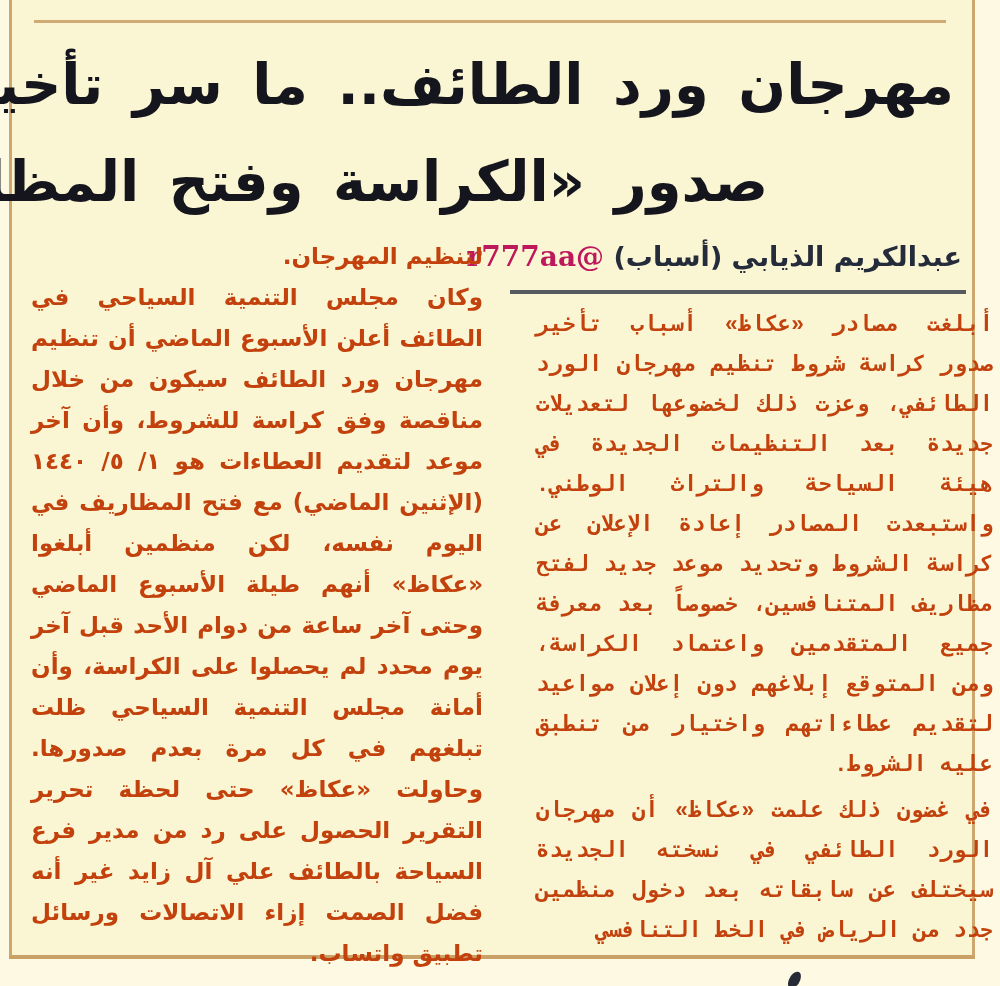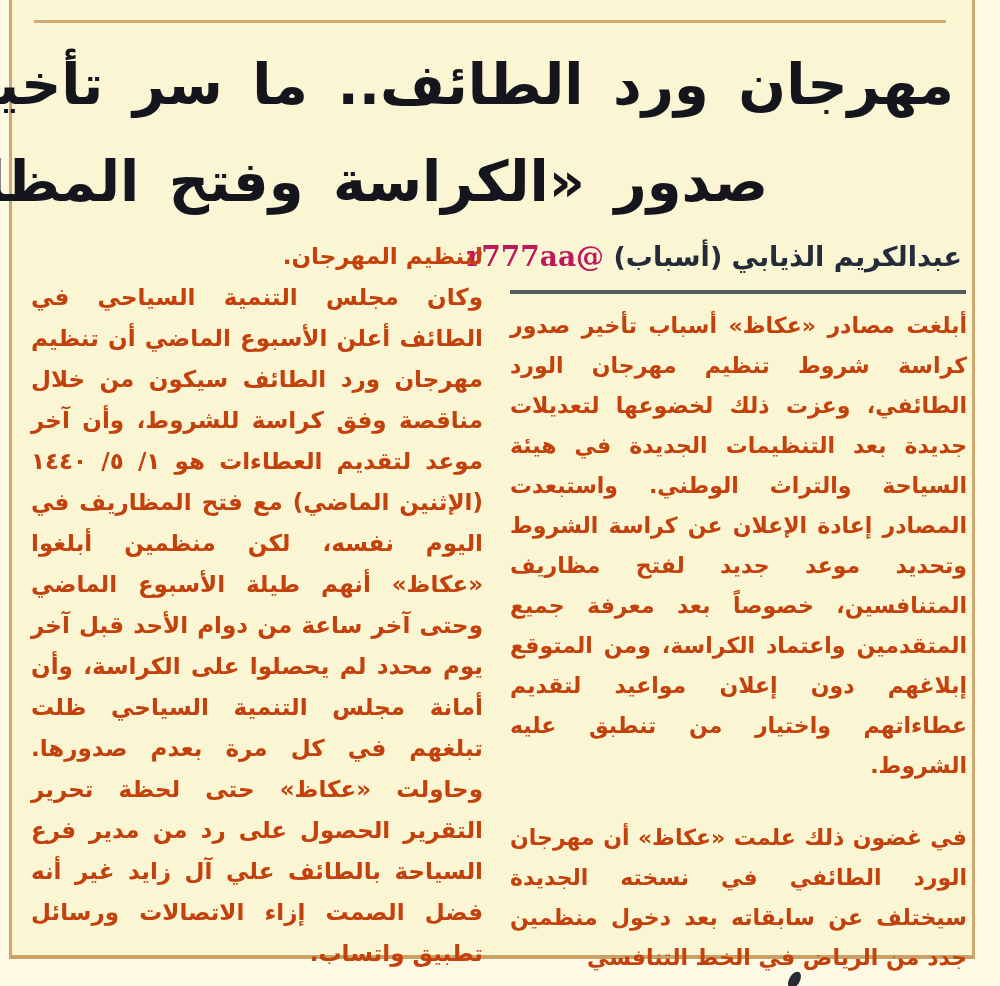--- a/index.html
+++ b/index.html
@@ -62,24 +62,24 @@
   }
   .col {
     position: absolute;
     direction: rtl;
     text-align: justify;
     font-weight: bold;
     color: #c2410c;
   }
   .col p { margin: 0; }
   .col-right {
-    top: 306px; left: 498px; width: 457px;
-    font-size: 22px; line-height: 40px;
+    top: 306px; left: 524px; width: 457px;
+    font-size: 22px; line-height: 40px; font-family: Liberation Mono, monospace;
   }
-  .col-right p + p { margin-top: 32px; }
+  .col-right p + p { margin-top: 6px; }
   .col-left {
     top: 236px; left: 19px; width: 452px;
     font-size: 23px; line-height: 41px;
   }
   .col-left p.lead { text-align: right; }
   .stray-mark {
     position: absolute;
     left: 789px; top: 971px;
     width: 11px; height: 18px;
     background: #262b36;

